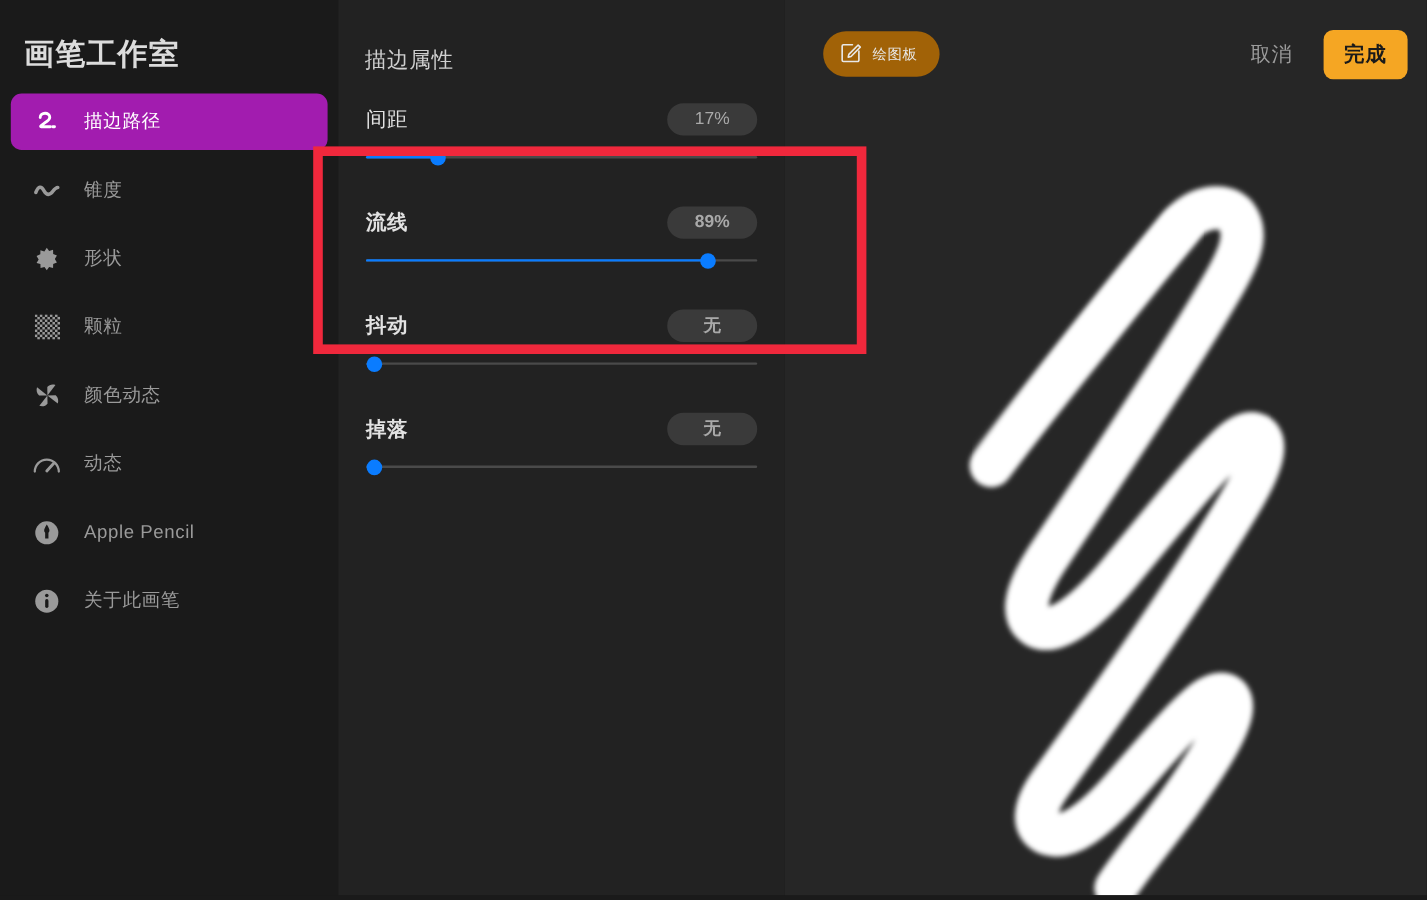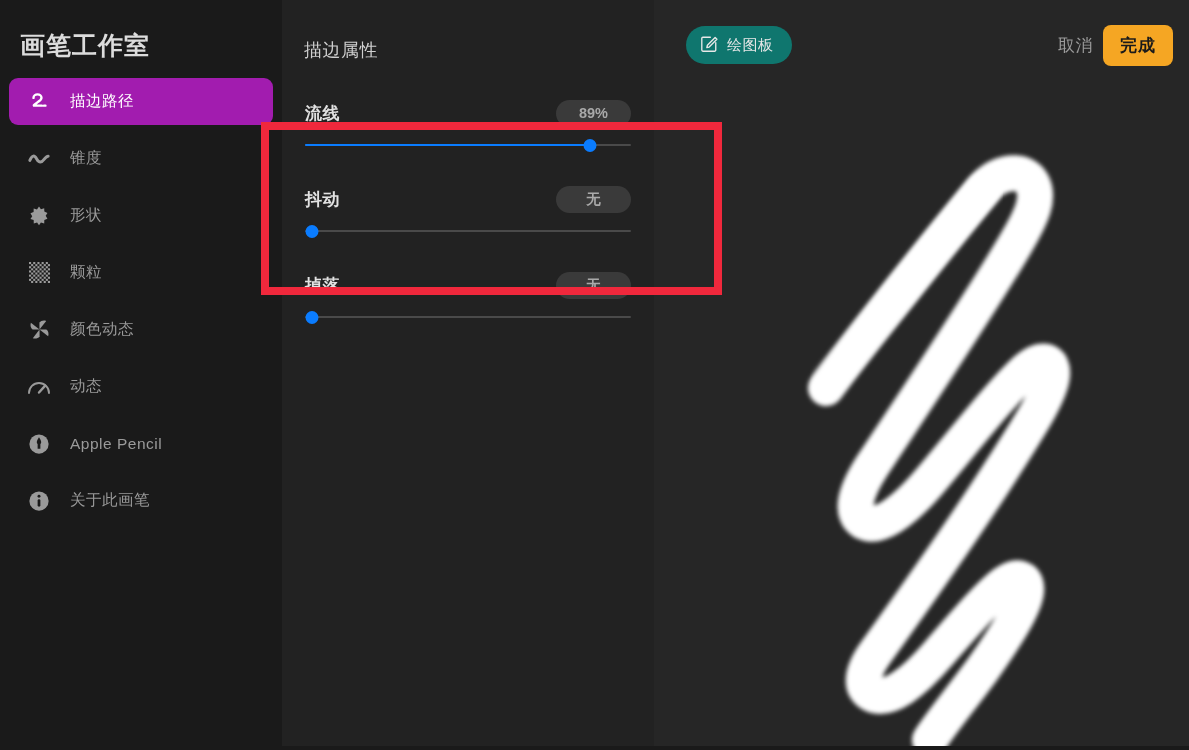--- a/index.html
+++ b/index.html
@@ -154,31 +154,31 @@
     padding: 0 16px 0 32px;
     z-index: 5;
   }
   #canvas-btn {
     display: flex;
     align-items: center;
     gap: 9px;
     height: 38px;
     padding: 0 18px 0 14px;
     border-radius: 19px;
-    background: #0f766e;
+    background: #a16207;
     color: #e8e8e8;
-    font-size: 15px;
+    font-size: 12px;
     cursor: pointer;
     letter-spacing: 0.5px;
   }
   #toolbar-right {
     margin-left: auto;
     display: flex;
     align-items: center;
-    gap: 6px;
+    gap: 22px;
   }
   #cancel-btn {
     color: #9b9b9b;
     font-size: 17px;
     cursor: pointer;
     letter-spacing: 0.5px;
     padding: 6px 4px;
   }
   #done-btn {
     background: #f5a623;
@@ -355,20 +355,31 @@
         <span class="nav-label">关于此画笔</span>
       </div>
 
     </div>
   </div>
 
   <div id="panel">
     <div id="panel-title">描边属性</div>
     <div id="slider-rows">
 
+      <div class="slider-row">
+        <div class="slider-head">
+          <span class="slider-label">间距</span>
+          <span class="slider-value">17%</span>
+        </div>
+        <div class="slider-track-wrap">
+          <div class="slider-track"></div>
+          <div class="slider-fill" style="width: 17%;"></div>
+          <div class="slider-thumb" style="left: calc(17% + 4.29px);"></div>
+        </div>
+      </div>
 
       <div class="slider-row gap-lg">
         <div class="slider-head">
           <span class="slider-label">流线</span>
           <span class="slider-value">89%</span>
         </div>
         <div class="slider-track-wrap">
           <div class="slider-track"></div>
           <div class="slider-fill" style="width: 89%;"></div>
           <div class="slider-thumb" style="left: calc(89% - 5.07px);"></div>

